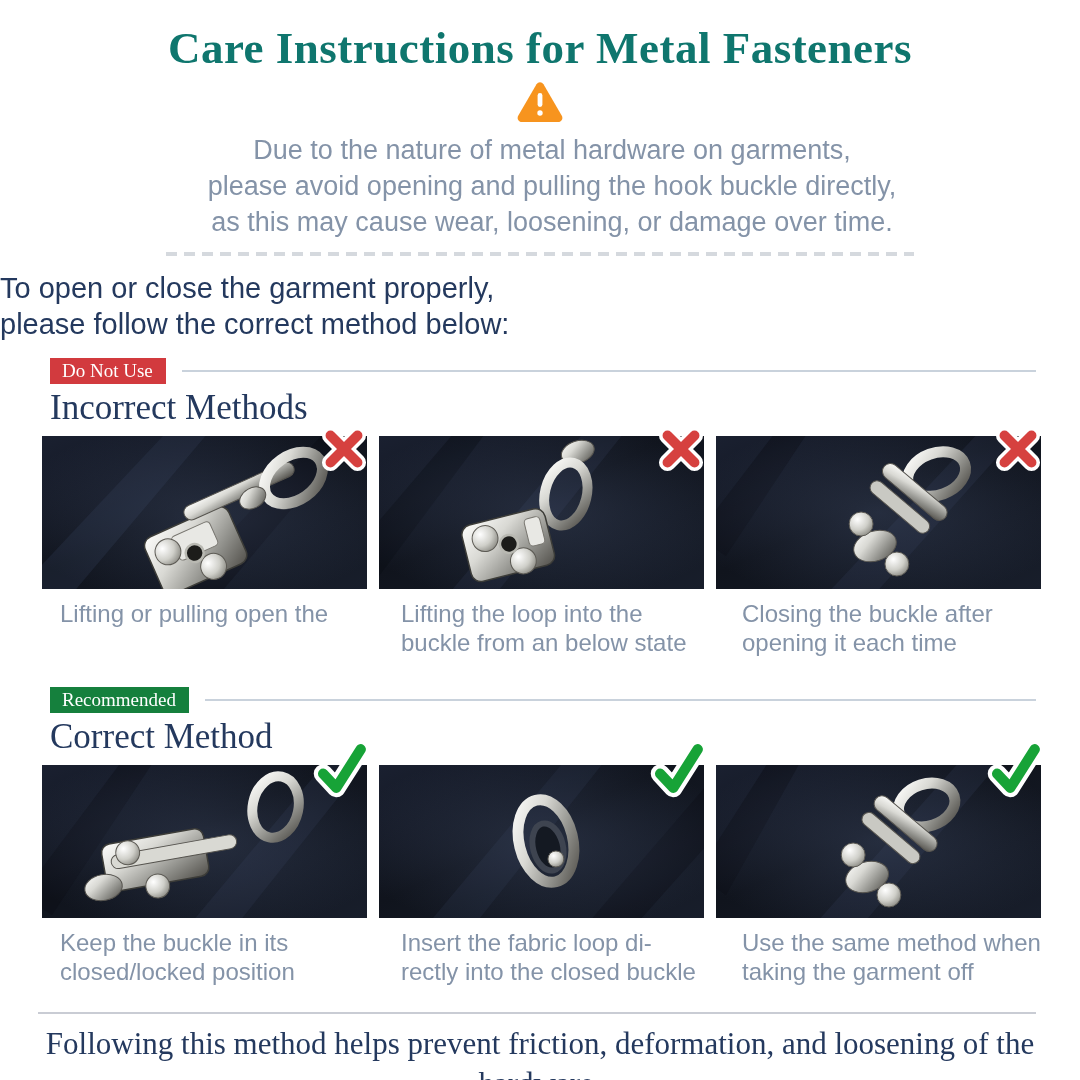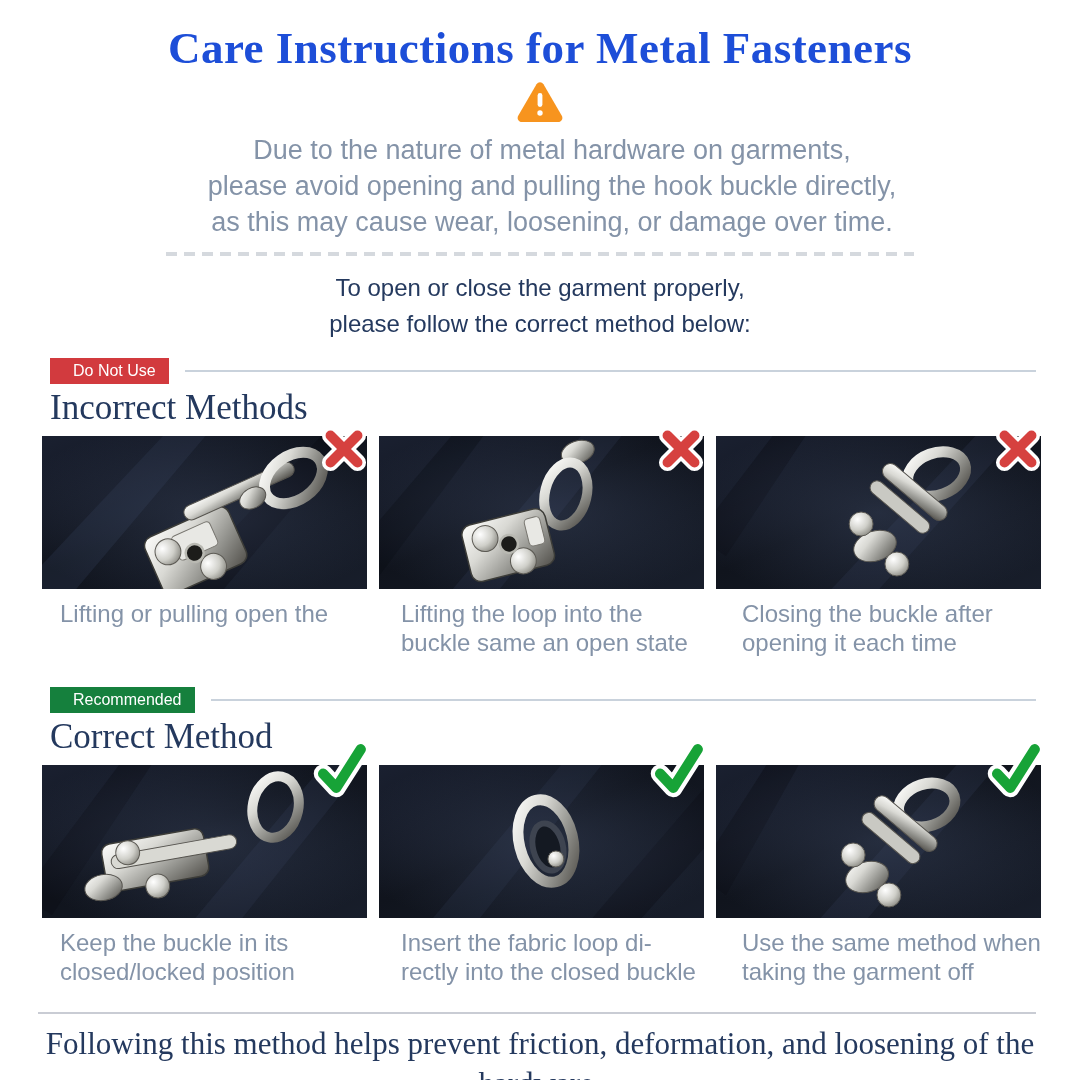--- a/index.html
+++ b/index.html
@@ -12,58 +12,59 @@
     box-sizing:border-box;
   }
   
   .title{
     margin:22px 0 0 0;
     text-align:center;
     font-family:"Liberation Serif", serif;
     font-weight:600;
     font-size:45px;
     line-height:52px;
-    color:#1d4ed8;
+    color:#0f766e;
     letter-spacing:0.5px;
   }
   .warn-wrap{margin-top:6px;height:44px;text-align:center;}
   .notice{
     margin:8px 0 0 0;
     text-align:center;
     font-size:27px;
     line-height:36px;
     color:#8493a8;
   }
   .notice span{display:block;margin-left:24px;}
   .dash-divider{
     margin:12px auto 0 auto;
     width:748px;height:4px;
     background:repeating-linear-gradient(90deg,#d5d9de 0 11px,transparent 11px 18px);
   }
   .instruction{
     margin:14px 0 0 0;
-    text-align:center;
-    font-size:24px;
+    text-align:left;
+    font-size:29px;
     line-height:36px;
     color:#24395e;
   }
   .instruction span{display:block;}
   
   .badge-row{
     margin:16px 44px 0 50px;
     display:flex;align-items:center;
     height:26px;
   }
   .badge{
     display:inline-block;
-    padding:2px 13px 3px 23px;
-    font-size:16px;
+    padding:2px 13px 3px 12px;
+    font-size:19px;
     line-height:21px;
     color:#ffffff;
     white-space:nowrap;
+    font-family:Liberation Serif, serif;
   }
   .badge.red{background:#d23a3e;}
   .badge.green{background:#15803d;}
   .badge-rule{
     flex:1;height:2px;margin-left:16px;
     background:#c9d2dc;
   }
   .section-heading{
     margin:4px 0 0 50px;
     font-family:"Liberation Serif", serif;
@@ -238,21 +239,21 @@
       </svg>
     </div>
   </div>
 
   <div class="caption-row">
     <div class="caption">
       <span>Lifting or pulling open the</span>
     </div>
     <div class="caption">
       <span>Lifting the loop into the</span>
-      <span>buckle same an open state</span>
+      <span>buckle from an below state</span>
     </div>
     <div class="caption">
       <span>Closing the buckle after</span>
       <span>opening it each time</span>
     </div>
   </div>
 
   <div class="badge-row row-correct">
     <span class="badge green">Recommended</span>
     <span class="badge-rule"></span>

